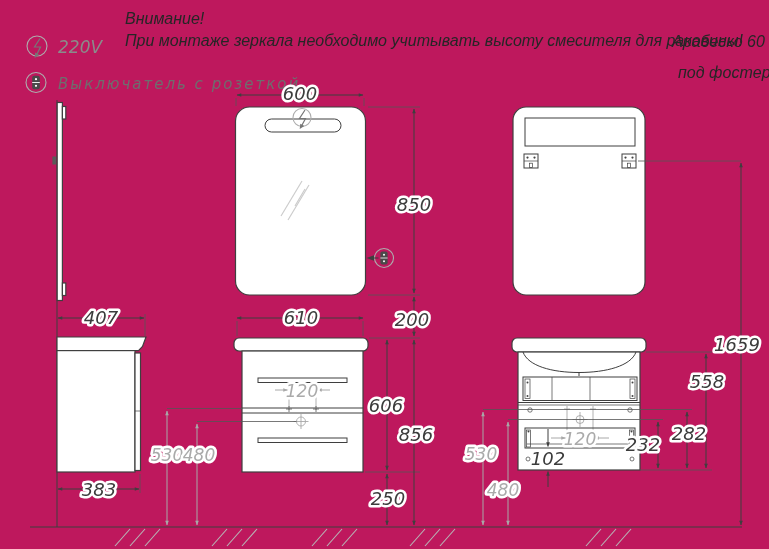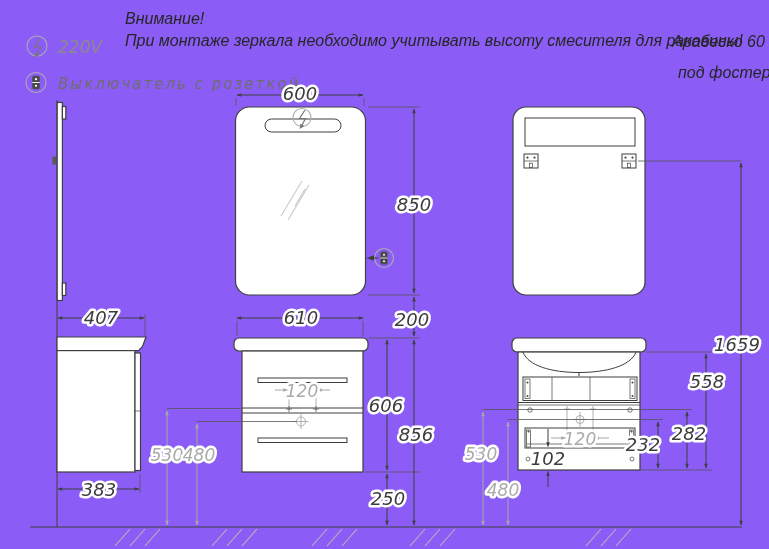--- a/index.html
+++ b/index.html
@@ -1,16 +1,16 @@
 <!DOCTYPE html>
 <html><head>
 <meta charset="utf-8">
 <style>
   html,body{margin:0;padding:0;background:#fff;}
-  .sheet{position:relative;width:769px;height:549px;background:#8b5cf6;overflow:hidden;
+  .sheet{position:relative;width:769px;height:549px;background:#be185d;overflow:hidden;
          font-family:"Liberation Sans",sans-serif;}
   svg{display:block;}
   
   .o   {fill:#fff;stroke:#3f3f3f;stroke-width:1.2;}
   .o1  {fill:none;stroke:#3f3f3f;stroke-width:1;}
   .thin{fill:none;stroke:#3f3f3f;stroke-width:0.7;}
   .xl  {stroke:#555;stroke-width:0.8;fill:none;}
   .dl  {stroke:#3f3f3f;stroke-width:1;fill:none;}
   .dlg {stroke:#a8a8a8;stroke-width:1;fill:none;}
   .gry {stroke:#a8a8a8;stroke-width:0.9;fill:none;}

